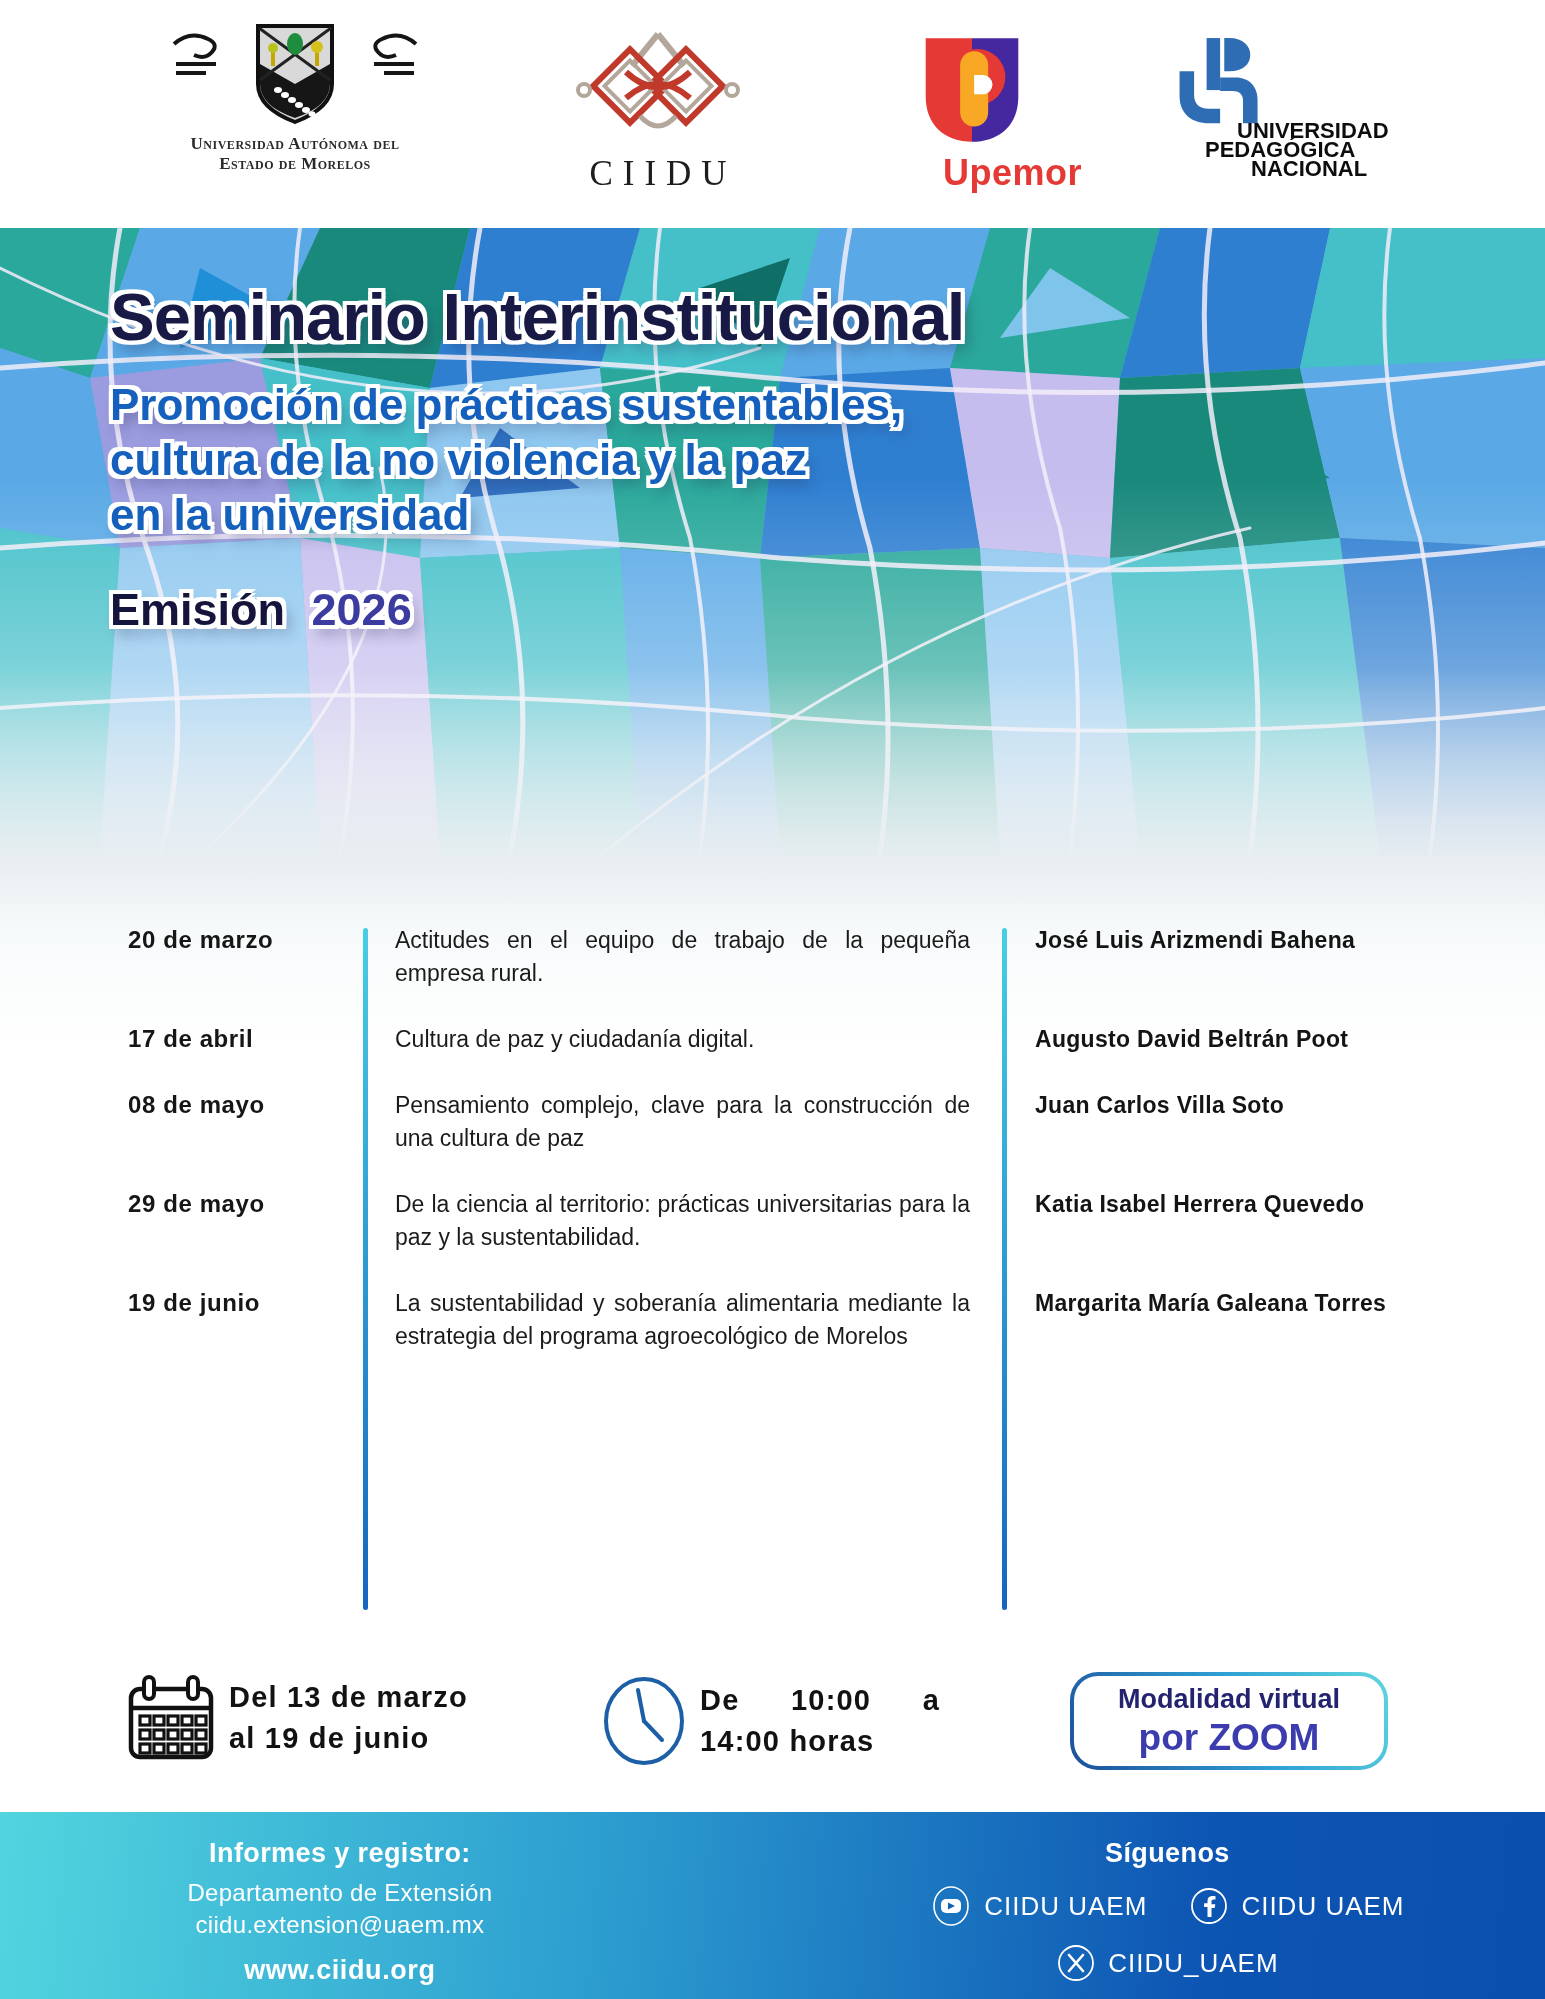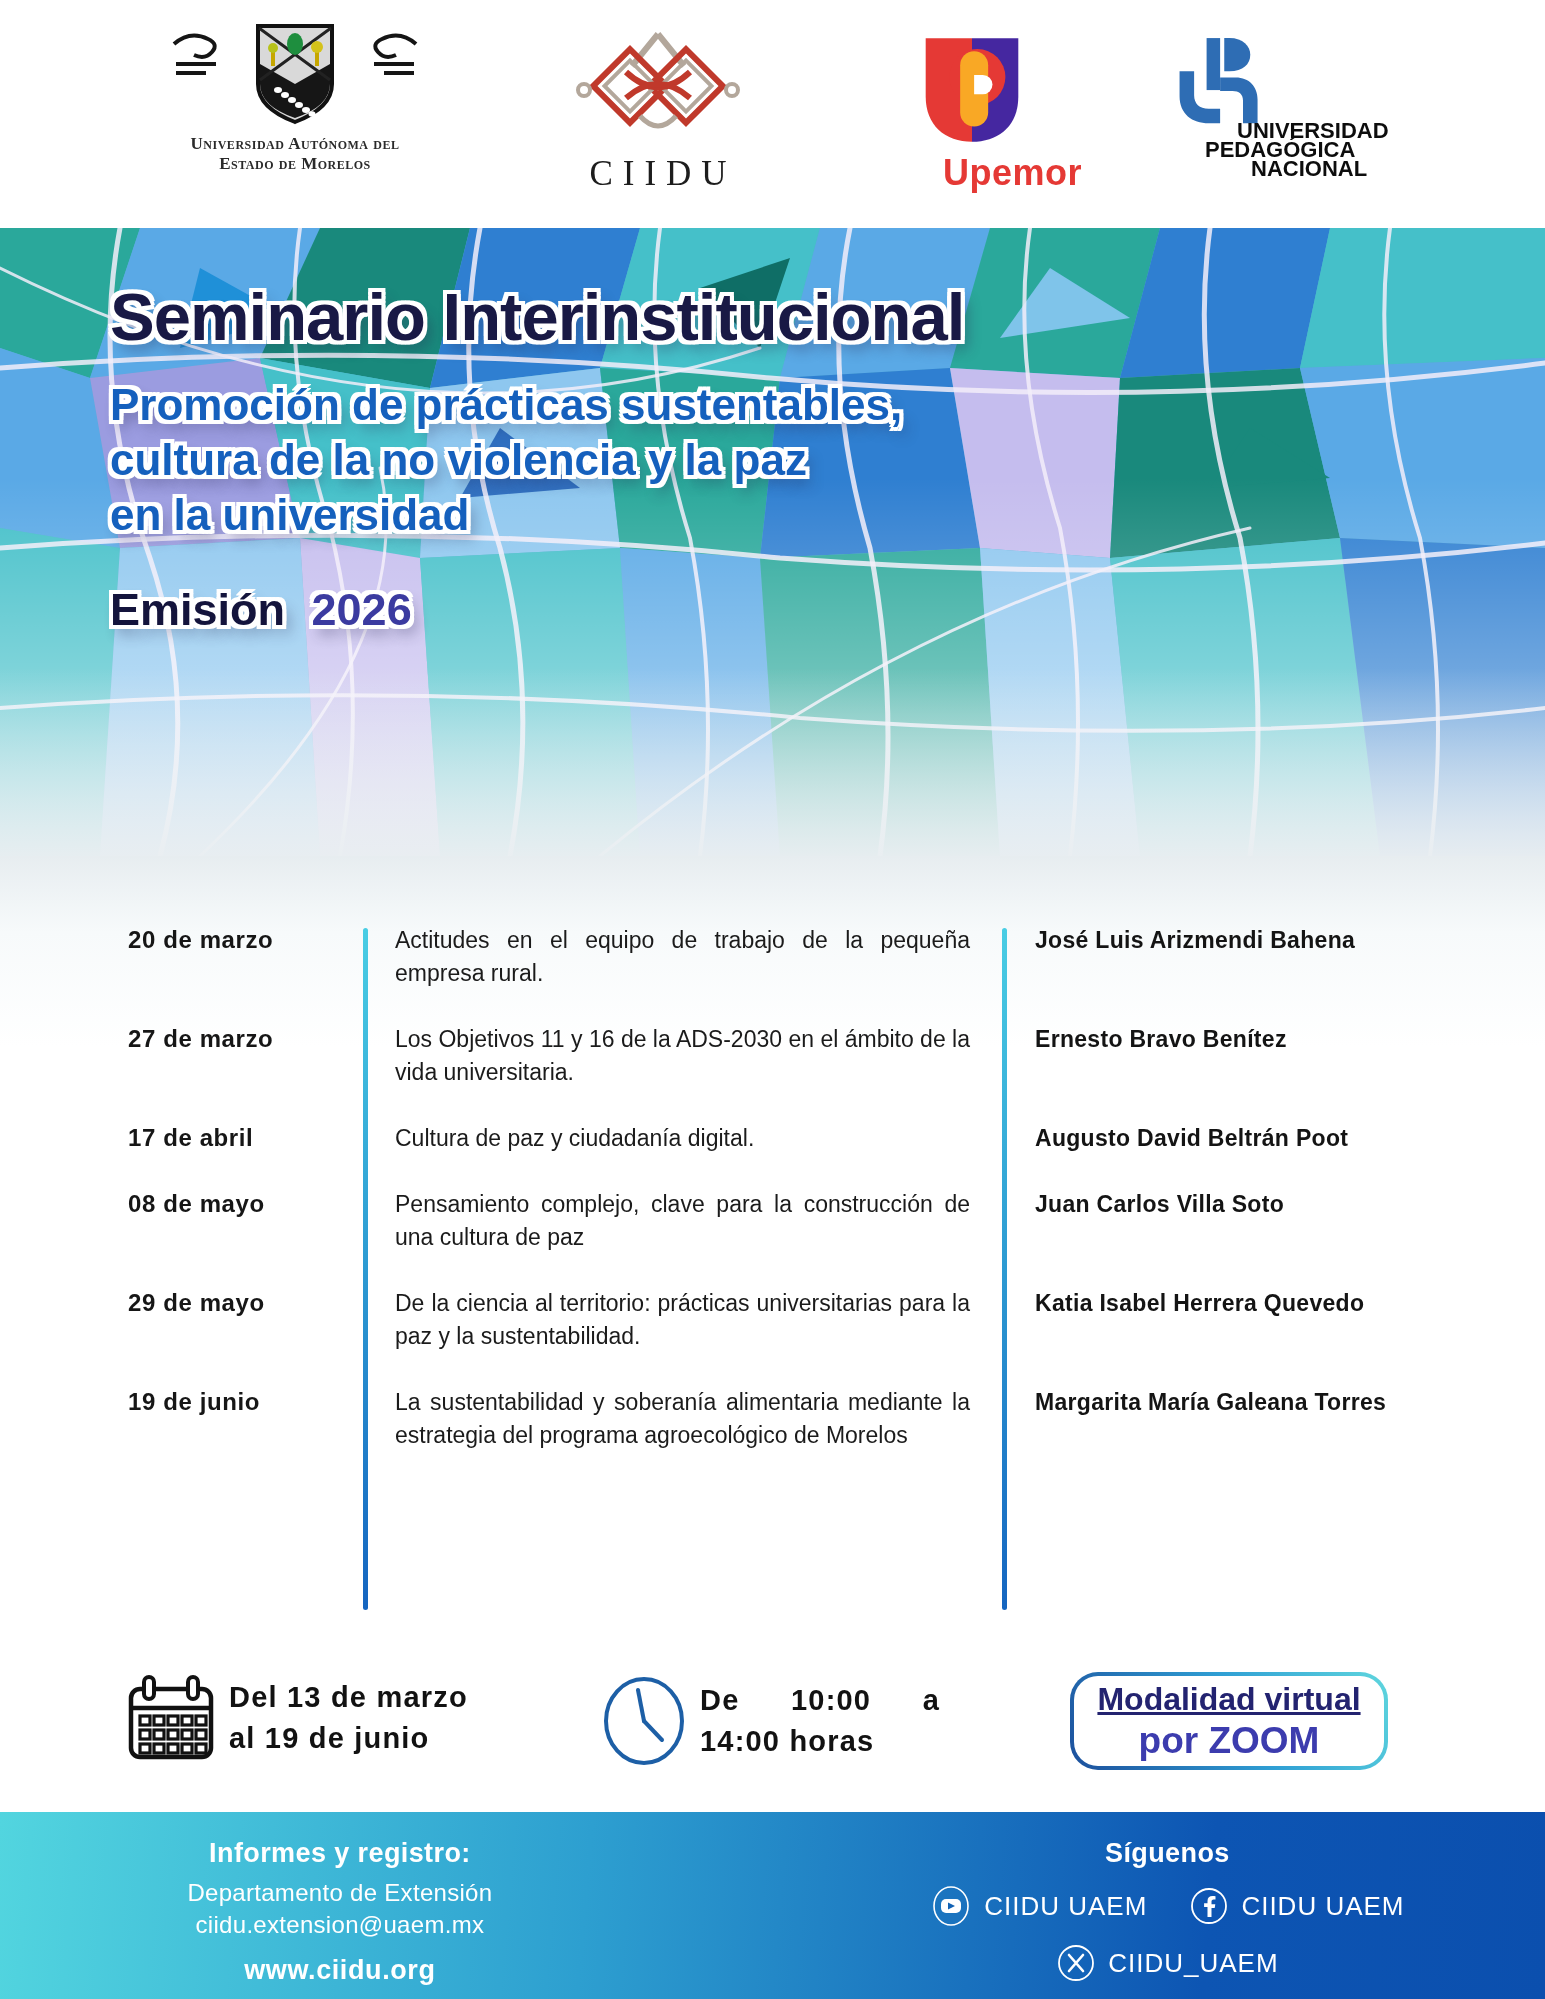--- a/index.html
+++ b/index.html
@@ -66,21 +66,21 @@
   .dg-time  { left:600px; top:14px; }
   .detail-text { margin-left:12px; font-size:29px; font-weight:800; color:#121212;
                  line-height:41px; letter-spacing:1.2px; }
   .time-text { width:240px; }
   .time-text .just { text-align:justify; text-align-last:justify; }
   .badge-wrap { position:absolute; left:1070px; top:12px; width:318px; height:98px;
                 border-radius:28px; padding:4px;
                 background:linear-gradient(60deg, #1c4f9c 0%, #2f9fd4 55%, #5fd6de 100%); }
   .badge-inner { width:100%; height:100%; border-radius:24px; background:#ffffff;
                  display:flex; flex-direction:column; align-items:center; justify-content:center; }
-  .badge-l1 { font-size:32px; font-weight:800; color:#232370;text-decoration:underline; }
+  .badge-l1 { font-size:27px; font-weight:800; color:#232370; }
   .badge-l2 { font-size:37px; font-weight:800; color:#3c3cae; margin-top:2px; }
 
   
   .footer { position:absolute; left:0; top:1812px; width:1545px; height:187px;
             background:linear-gradient(95deg, var(--footer-grad-start) 0%, #2d9fd0 38%, var(--footer-grad-end) 78%, #0b4fae 100%);
             color:#ffffff; display:flex; }
   .footer-left { width:44%; text-align:center; padding-top:26px; }
   .footer-right { width:45%; margin-left:auto; margin-right:30px; text-align:center; padding-top:26px; }
   .f-title { font-size:27px; font-weight:800; letter-spacing:.4px; }
   .f-line  { font-size:24px; font-weight:300; margin-top:10px; letter-spacing:.3px; }
@@ -261,25 +261,20 @@
   <div class="mid-bg"></div>
   <div class="schedule">
     <div class="divider divider-1"></div>
     <div class="divider divider-2"></div>
     <div class="schedule-row">
         <div class="cell date">20 de marzo</div>
         <div class="cell topic">Actitudes en el equipo de trabajo de la pequeña empresa rural.</div>
         <div class="cell speaker">José Luis Arizmendi Bahena</div>
       </div>
       <div class="schedule-row">
-        <div class="cell date">27 de marzo</div>
-        <div class="cell topic">Los Objetivos 11 y 16 de la ADS-2030 en el ámbito de la vida universitaria.</div>
-        <div class="cell speaker">Ernesto Bravo Benítez</div>
-      </div>
-      <div class="schedule-row">
         <div class="cell date">17 de abril</div>
         <div class="cell topic">Cultura de paz y ciudadanía digital.</div>
         <div class="cell speaker">Augusto David Beltrán Poot</div>
       </div>
       <div class="schedule-row">
         <div class="cell date">08 de mayo</div>
         <div class="cell topic">Pensamiento complejo, clave para la construcción de una cultura de paz</div>
         <div class="cell speaker">Juan Carlos Villa Soto</div>
       </div>
       <div class="schedule-row">

